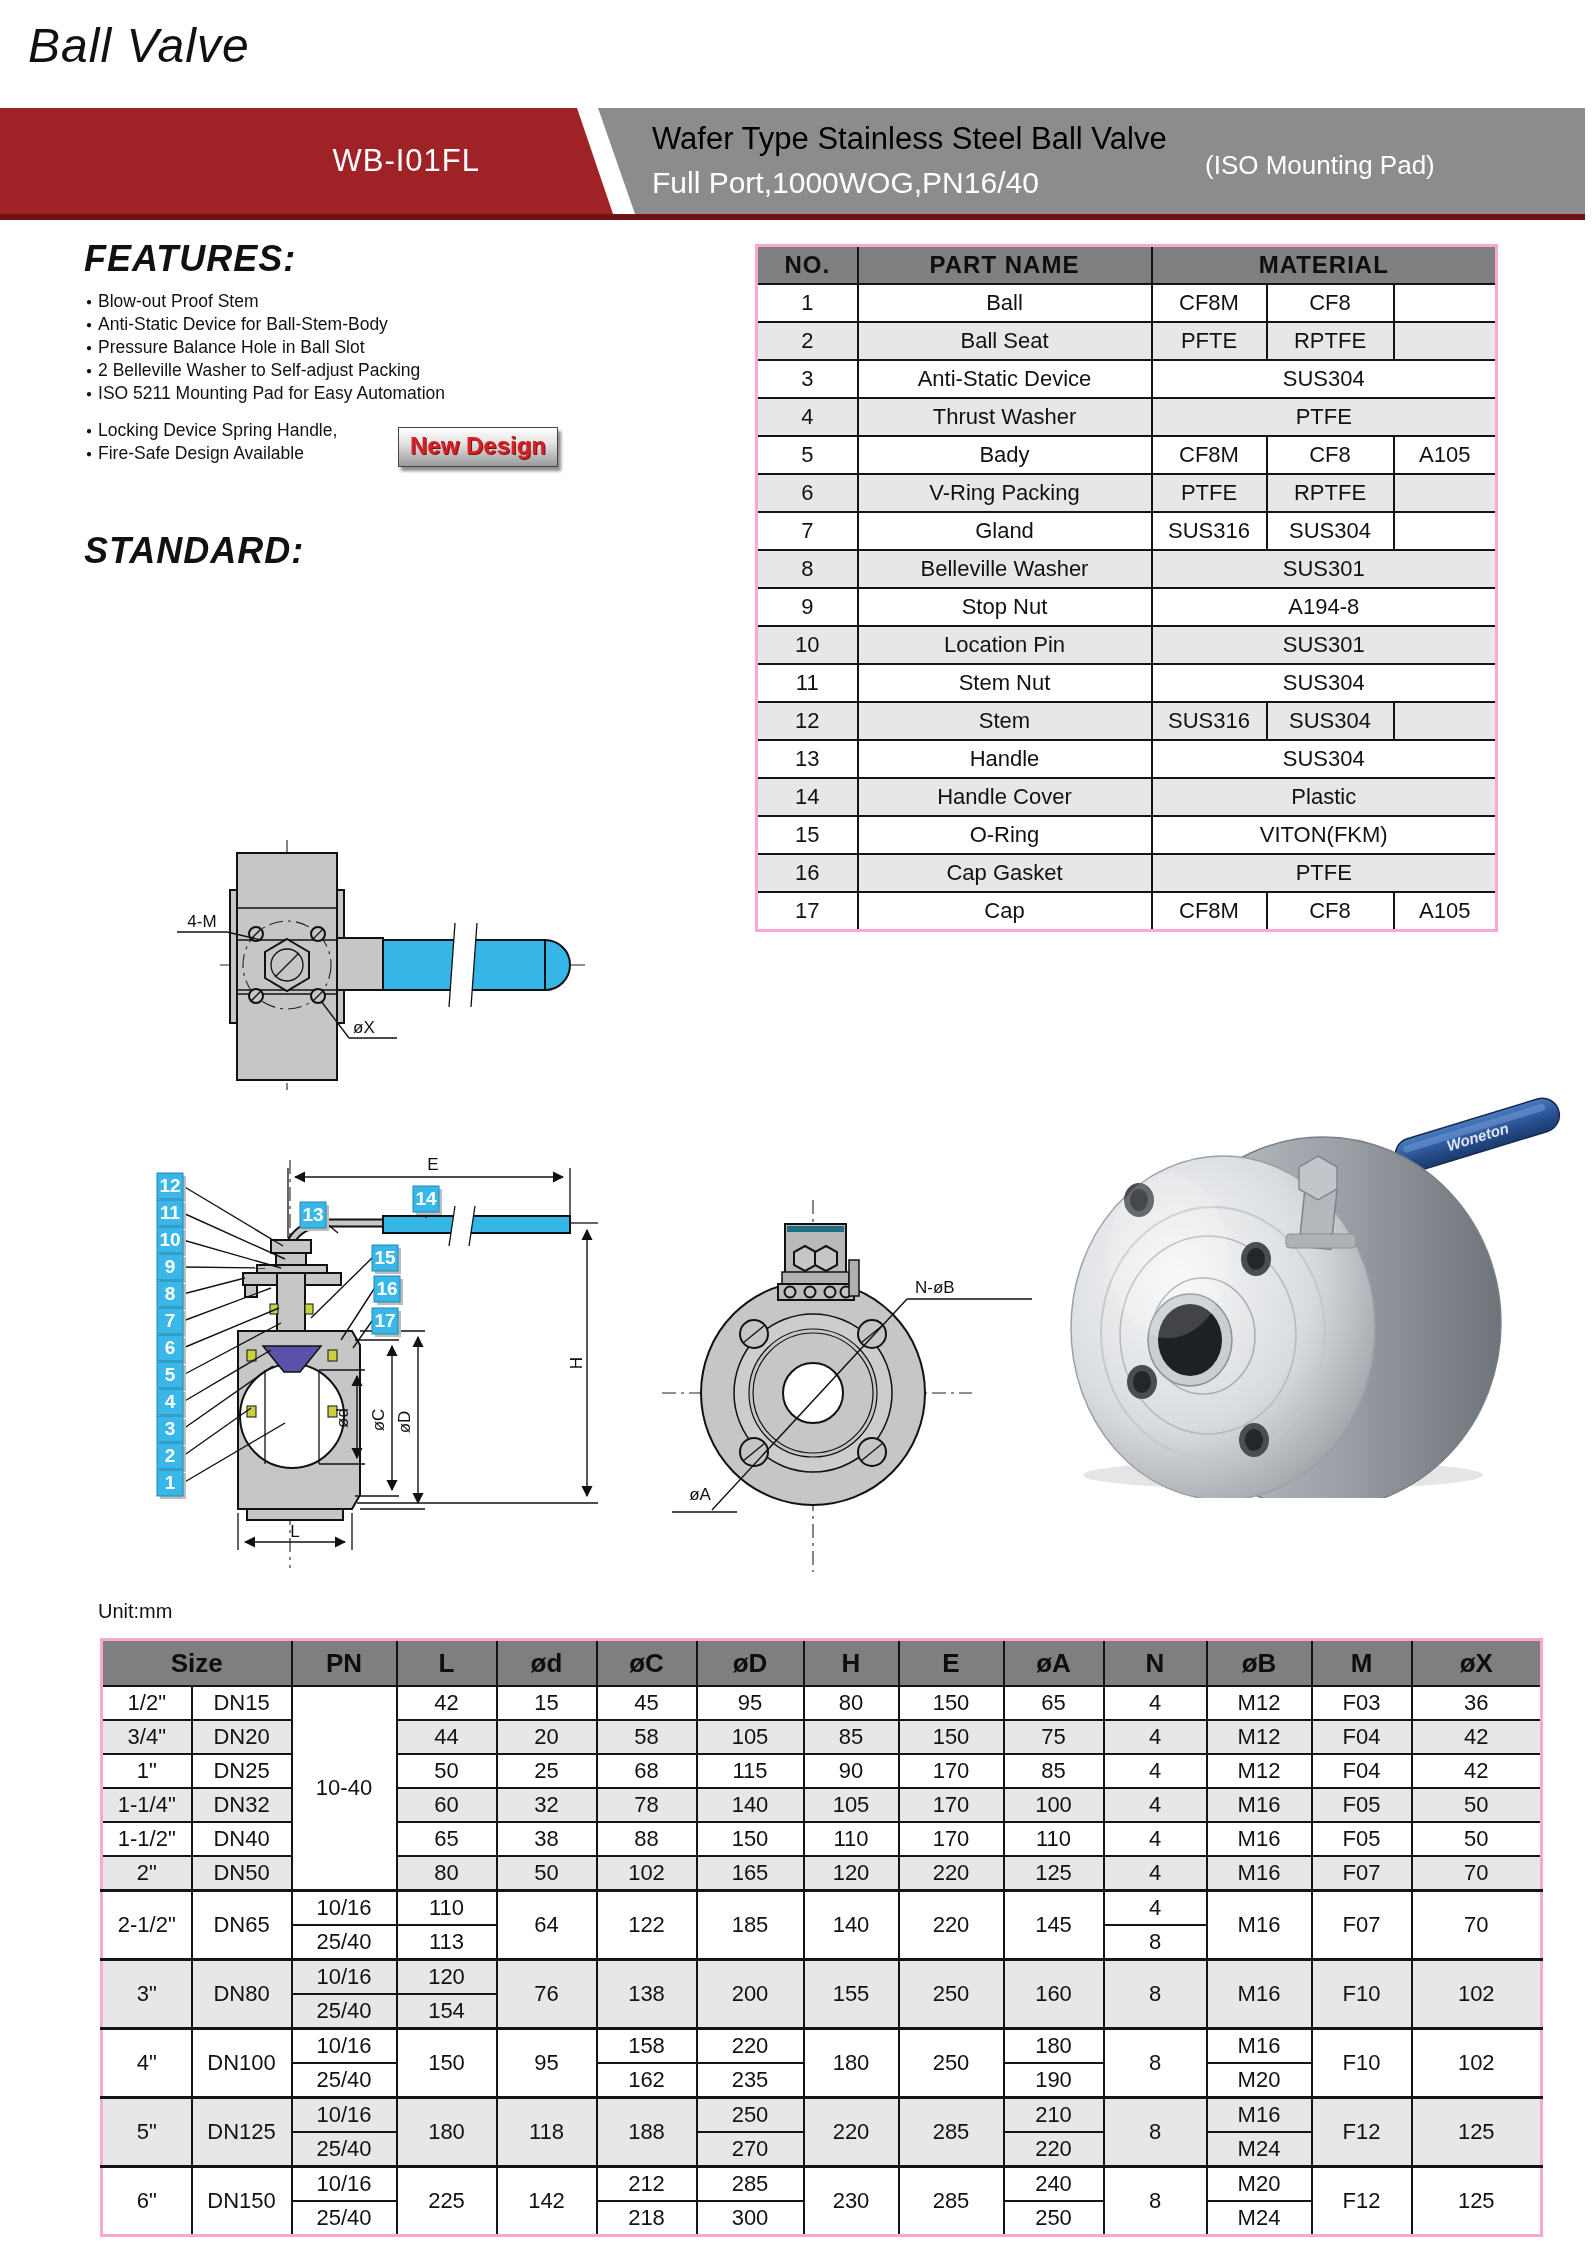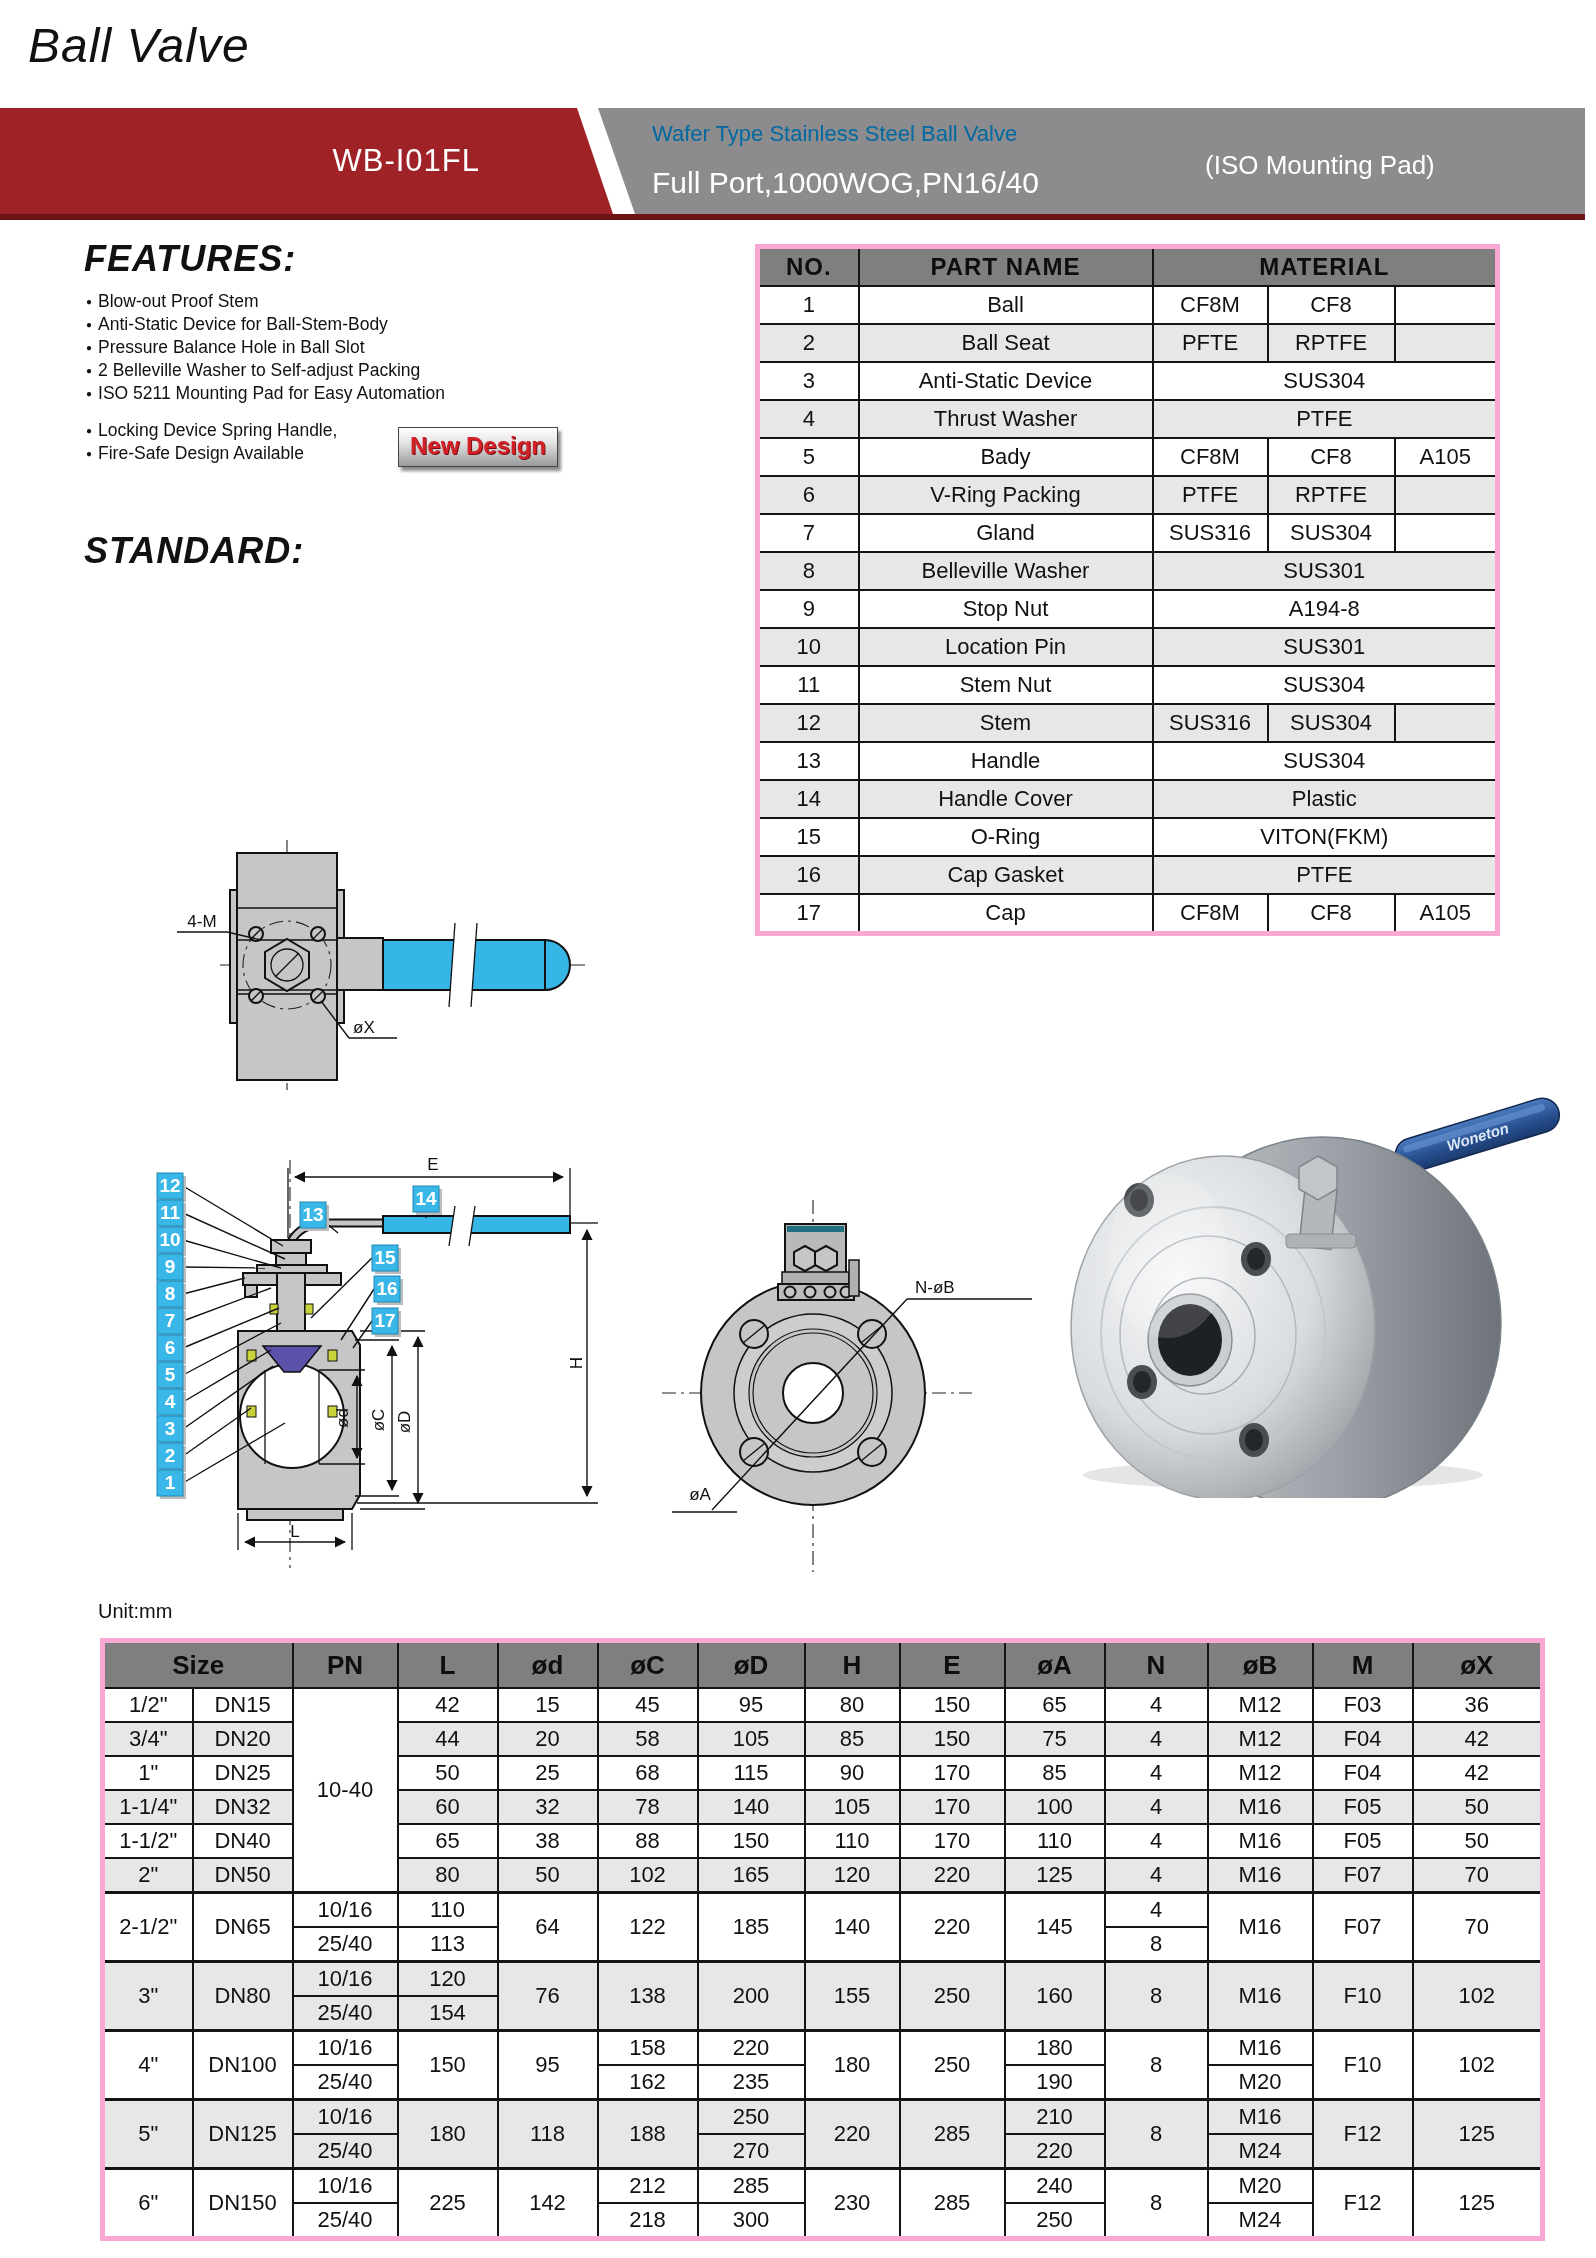--- a/index.html
+++ b/index.html
@@ -7,41 +7,41 @@
         font-family:"Liberation Sans",sans-serif;color:#111}
   .abs{position:absolute}
   #title{left:28px;top:18px;font-size:48px;font-style:italic;font-weight:normal;letter-spacing:1px}
   .banner-red{left:0;top:108px;width:616px;height:106px;background:#9f2226;
               clip-path:polygon(0 0,577px 0,613px 100%,0 100%)}
   .banner-gray{left:0;top:108px;width:1585px;height:106px;background:#8c8c8e;
                clip-path:polygon(598px 0,1585px 0,1585px 100%,635px 100%)}
   .banner-strip{left:0;top:214px;width:1585px;height:6px;background:#6e1417}
   #model{left:120px;top:143px;width:360px;height:36px;line-height:36px;text-align:right;
          color:#fff;font-size:31px;letter-spacing:1px}
-  #bline1{left:652px;top:121px;color:#0369a1;font-size:22px}
+  #bline1{left:652px;top:121px;color:#000000;font-size:31px}
   #bline2{left:652px;top:166px;color:#fff;font-size:30px}
   #bnote{left:1205px;top:150px;color:#fff;font-size:26px}
   .sect-h{font-size:36px;font-style:italic;font-weight:bold;letter-spacing:1px}
   #features-h{left:84px;top:238px}
   #standard-h{left:84px;top:530px}
   ul.blist{list-style:none;margin:0;padding:0;font-size:17.5px}
   ul.blist li{line-height:23px;white-space:pre}
   ul.blist li::before{content:"●";font-size:10px;margin-right:6px;vertical-align:2px}
   #features-list{left:86px;top:290px}
   #features-list li.gap{margin-top:14px}
   #standard-list{left:86px;top:585px}
   #standard-list li{line-height:25.5px}
   #standard-list li.ind{padding-left:128px}
   #standard-list li.ind::before{content:"";margin:0}
   #badge{left:398px;top:427px;width:158px;height:38px;line-height:36px;text-align:center;
          background:linear-gradient(#ffffff,#e3e3e3 40%,#9a9a9a);border:1px solid #444;
          box-shadow:3px 4px 3px rgba(0,0,0,.45);
          color:#d42027;font-size:24px;font-weight:bold;
          text-shadow:1px 1px 0 #7d0f12}
-  table.grid{border-collapse:collapse;table-layout:fixed;border:5px solid #f9a8d4}
+  table.grid{border-collapse:collapse;table-layout:fixed;border:3px solid #f9a8d4}
   .grid td,.grid th{border:2px solid #141414;text-align:center;vertical-align:middle;
                     padding:0;overflow:hidden}
   .grid th{background:#7f7f7f;font-weight:bold;color:#0e0e0e}
   #parts{left:755px;top:244px;width:740px}
   #parts td{height:36px;font-size:22px}
   #parts th{height:36px;font-size:24px;letter-spacing:1px}
   #dim{left:100px;top:1638px;width:1440px}
   #dim td{height:32px;font-size:22px}
   #dim th{height:44px;font-size:26px}
   .sh{background:#e7e7e7}

